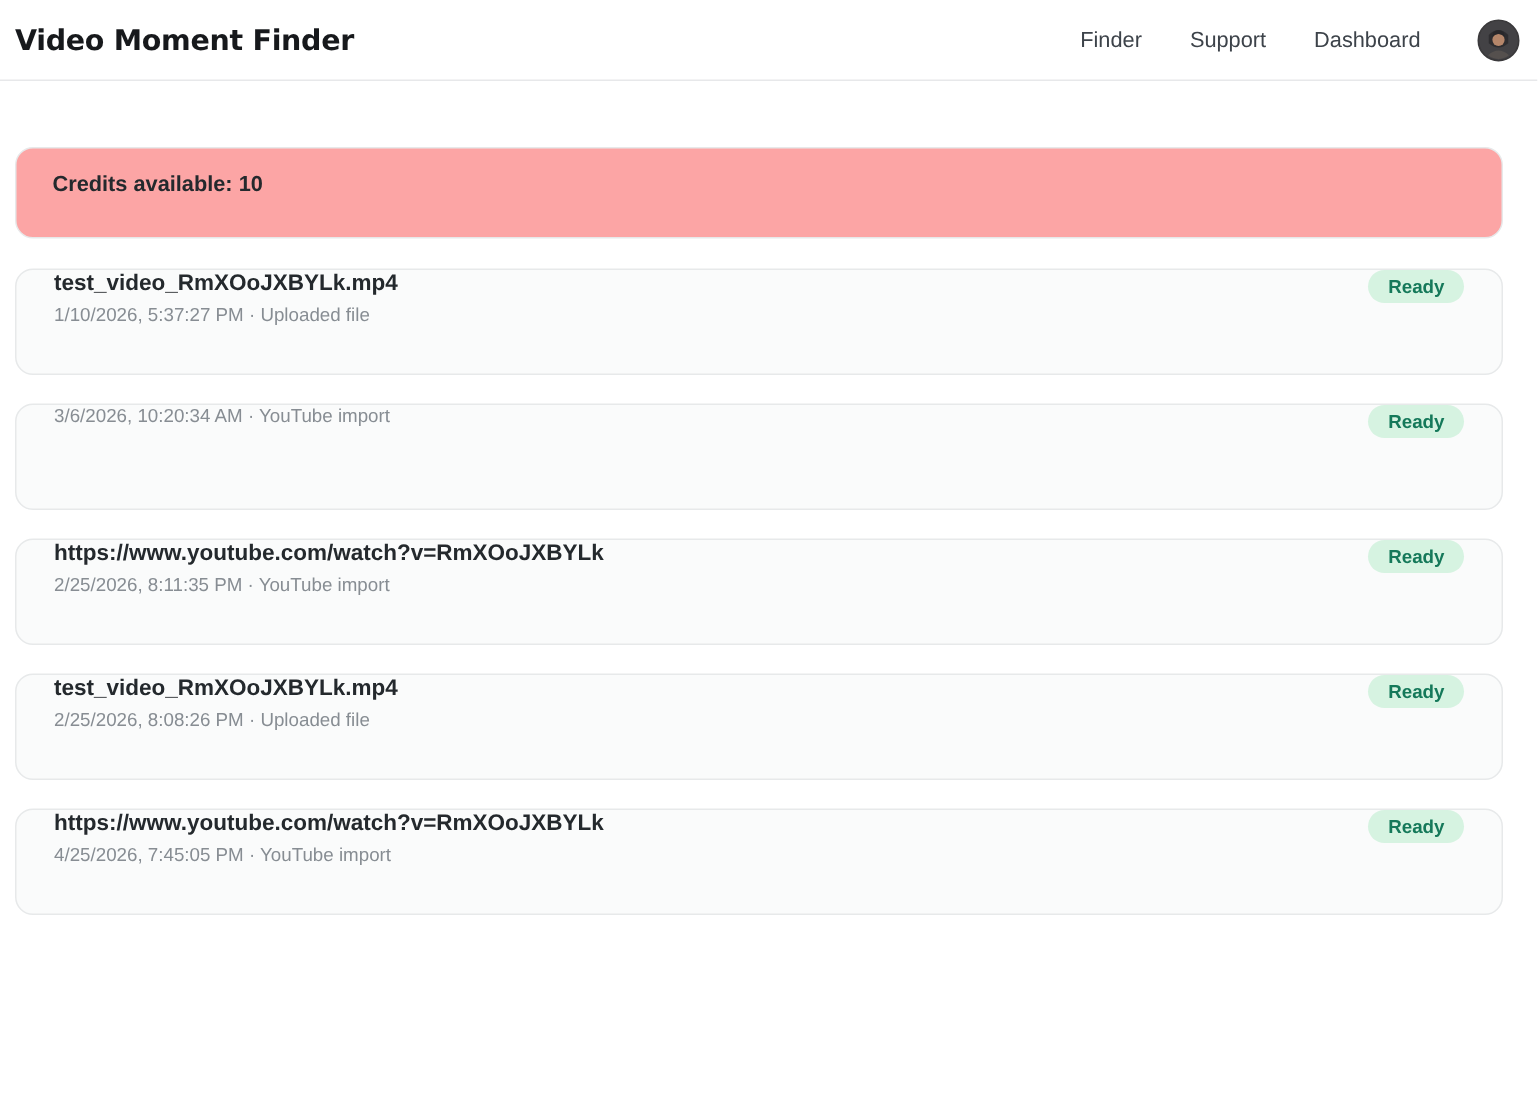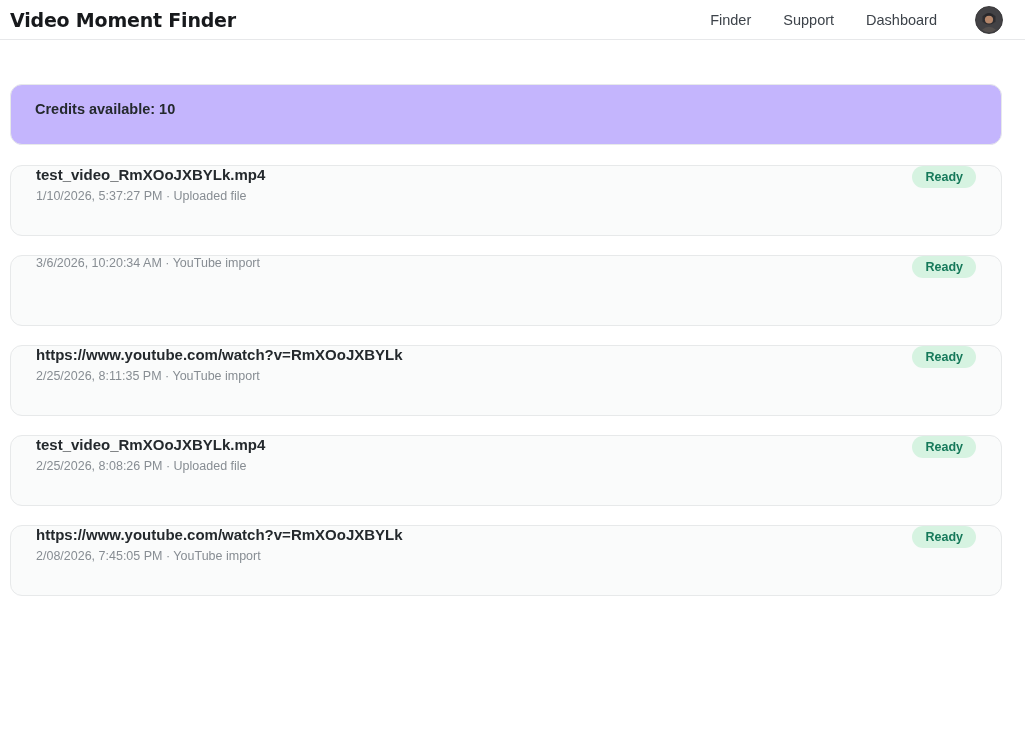--- a/index.html
+++ b/index.html
@@ -7,25 +7,25 @@
     --badge-text:#15795a;
     --card-border:#e7e9ea;
     --card-bg:#fafbfb;
   }
   *{box-sizing:border-box;margin:0;padding:0;}
   html,body{width:1025px;height:730px;background:#ffffff;overflow:hidden;}
   body{font-family:"Liberation Sans",sans-serif;color:#24292d;}
 
   
   .header{
-    height:40px;
+    height:54px;
     display:flex;
     align-items:center;
     justify-content:space-between;
-    padding:0 22px 0 10px;
+    padding:0 12px 0 10px;
     border-bottom:1px solid #e7e8ea;
     background:#ffffff;
   }
   .logo{
     font-family:"DejaVu Sans",sans-serif;
     font-weight:800;
     font-size:19px;
     letter-spacing:-0.2px;
     color:#17191c;
     cursor:pointer;
@@ -62,21 +62,21 @@
     margin-bottom:14px;
   }
   .page-subtitle{
     font-size:14px;
     color:#5f6569;
     margin-bottom:44px;
   }
 
   .panel{
     border:1px solid var(--card-border);
-    background:#c4b5fd;
+    background:#fca5a5;
     border-radius:12px;
     padding:16px 24px 18px 24px;
     margin-bottom:20px;
   }
   .panel .line1{
     font-size:14.5px;
     font-weight:700;
     color:#24292d;
     margin-bottom:9px;
   }
@@ -173,19 +173,19 @@
       <div class="video-info">
         <div class="video-title">test_video_RmXOoJXBYLk.mp4</div>
         <div class="video-meta">2/25/2026, 8:08:26 PM · Uploaded file</div>
       </div>
       <span class="status-badge">Ready</span>
     </div>
 
     <div class="video-card">
       <div class="video-info">
         <div class="video-title">https://www.youtube.com/watch?v=RmXOoJXBYLk</div>
-        <div class="video-meta">2/08/2026, 7:45:05 PM · YouTube import</div>
+        <div class="video-meta">4/25/2026, 7:45:05 PM · YouTube import</div>
       </div>
       <span class="status-badge">Ready</span>
     </div>
 
   </section>
 </main>
 
 </body></html>

